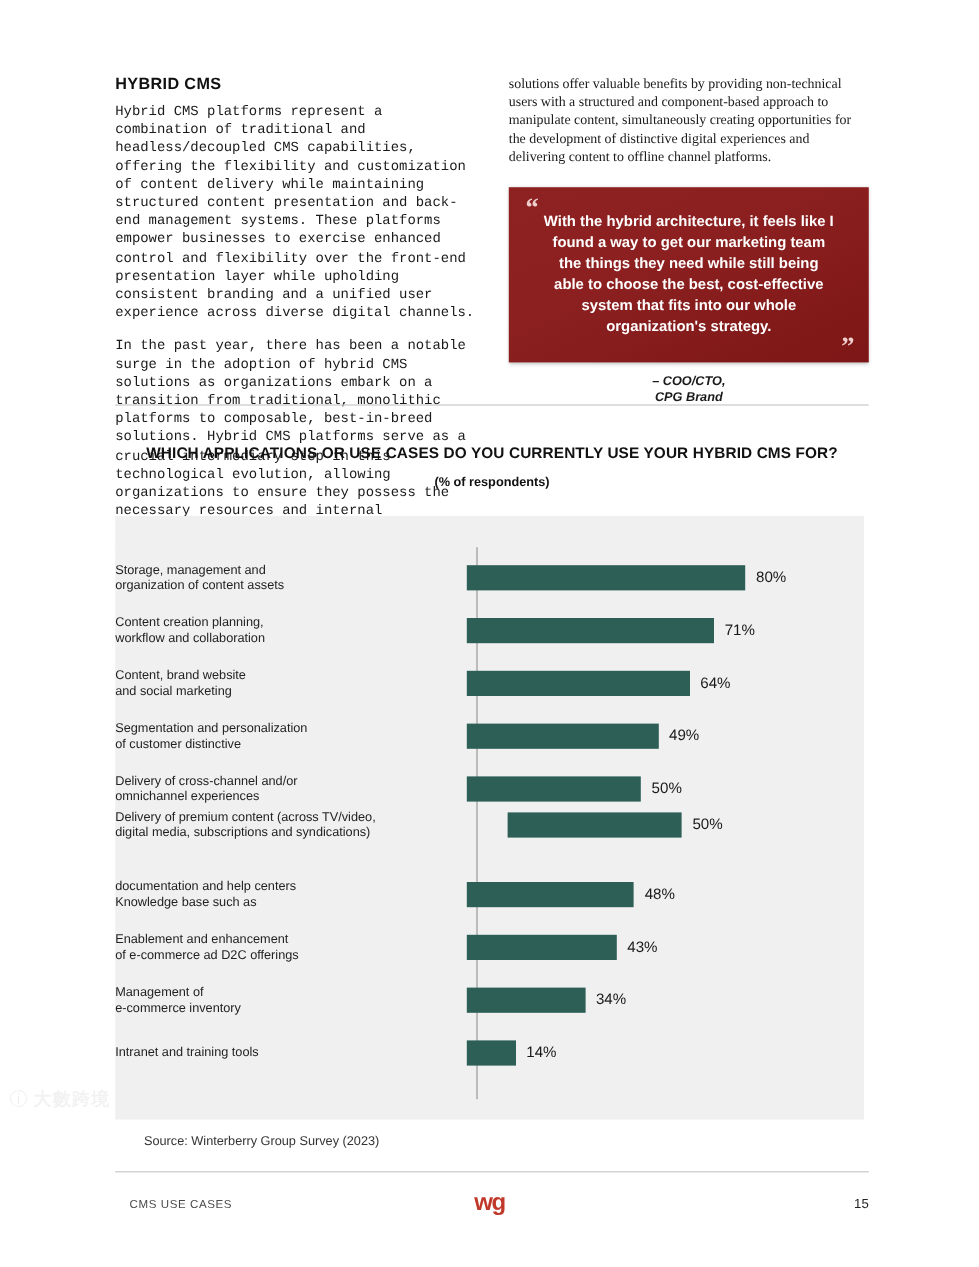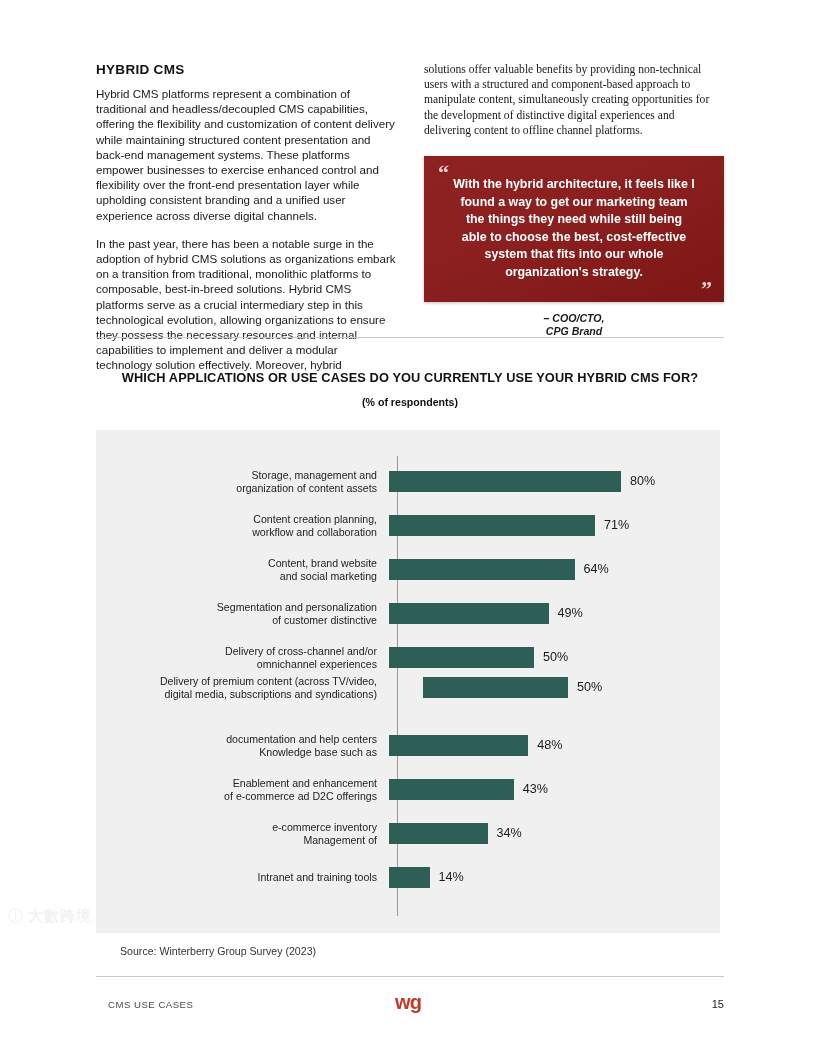--- a/index.html
+++ b/index.html
@@ -38,21 +38,21 @@
   .section-heading {
     font-family: "Liberation Sans", sans-serif;
     font-weight: bold;
     font-size: 13.5px;
     letter-spacing: 0.3px;
     color: #111111;
     margin: 0 0 9px 0;
   }
 
   .body-copy {
-    font-family: Liberation Sans, sans-serif;
+    font-family: Liberation Mono, monospace;
     font-size: 11.6px;
     line-height: 15.2px;
     color: #1a1a1a;
     margin: 0;
     text-align: left;
   }
   .body-copy + .body-copy { margin-top: 13px; }
 
   .col-right .body-copy {
     font-family: "Liberation Serif", serif;
@@ -177,21 +177,21 @@
   .bar-row {
     position: absolute;
     left: 0;
     width: 624px;
     height: 44px;
     display: flex;
     align-items: center;
   }
   .bar-label {
     width: 293px;
-    text-align: right;
+    text-align: left;
     padding-right: 12px;
     font-family: "Liberation Sans", sans-serif;
     font-size: 10.6px;
     line-height: 13.2px;
     color: #222222;
     box-sizing: border-box;
   }
   .bar-track {
     position: relative;
     flex: 1;
@@ -393,22 +393,22 @@
             <div>Enablement and enhancement</div>
             <div>of e-commerce ad D2C offerings</div>
           </div>
           <div class="bar-track">
             <div class="bar-fill" style="width: 124.7px; background: rgb(45, 95, 87);"></div>
             <div class="bar-value" style="left: 133.7px;">43%</div>
           </div>
         </div>
         <div class="bar-row" style="top: 382px;">
           <div class="bar-label">
+            <div>Management of</div>
             <div>e-commerce inventory</div>
-            <div>Management of</div>
           </div>
           <div class="bar-track">
             <div class="bar-fill" style="width: 98.6px; background: rgb(45, 95, 87);"></div>
             <div class="bar-value" style="left: 107.6px;">34%</div>
           </div>
         </div>
         <div class="bar-row" style="top: 426px;">
           <div class="bar-label">
             <div>Intranet and training tools</div>
           </div>

